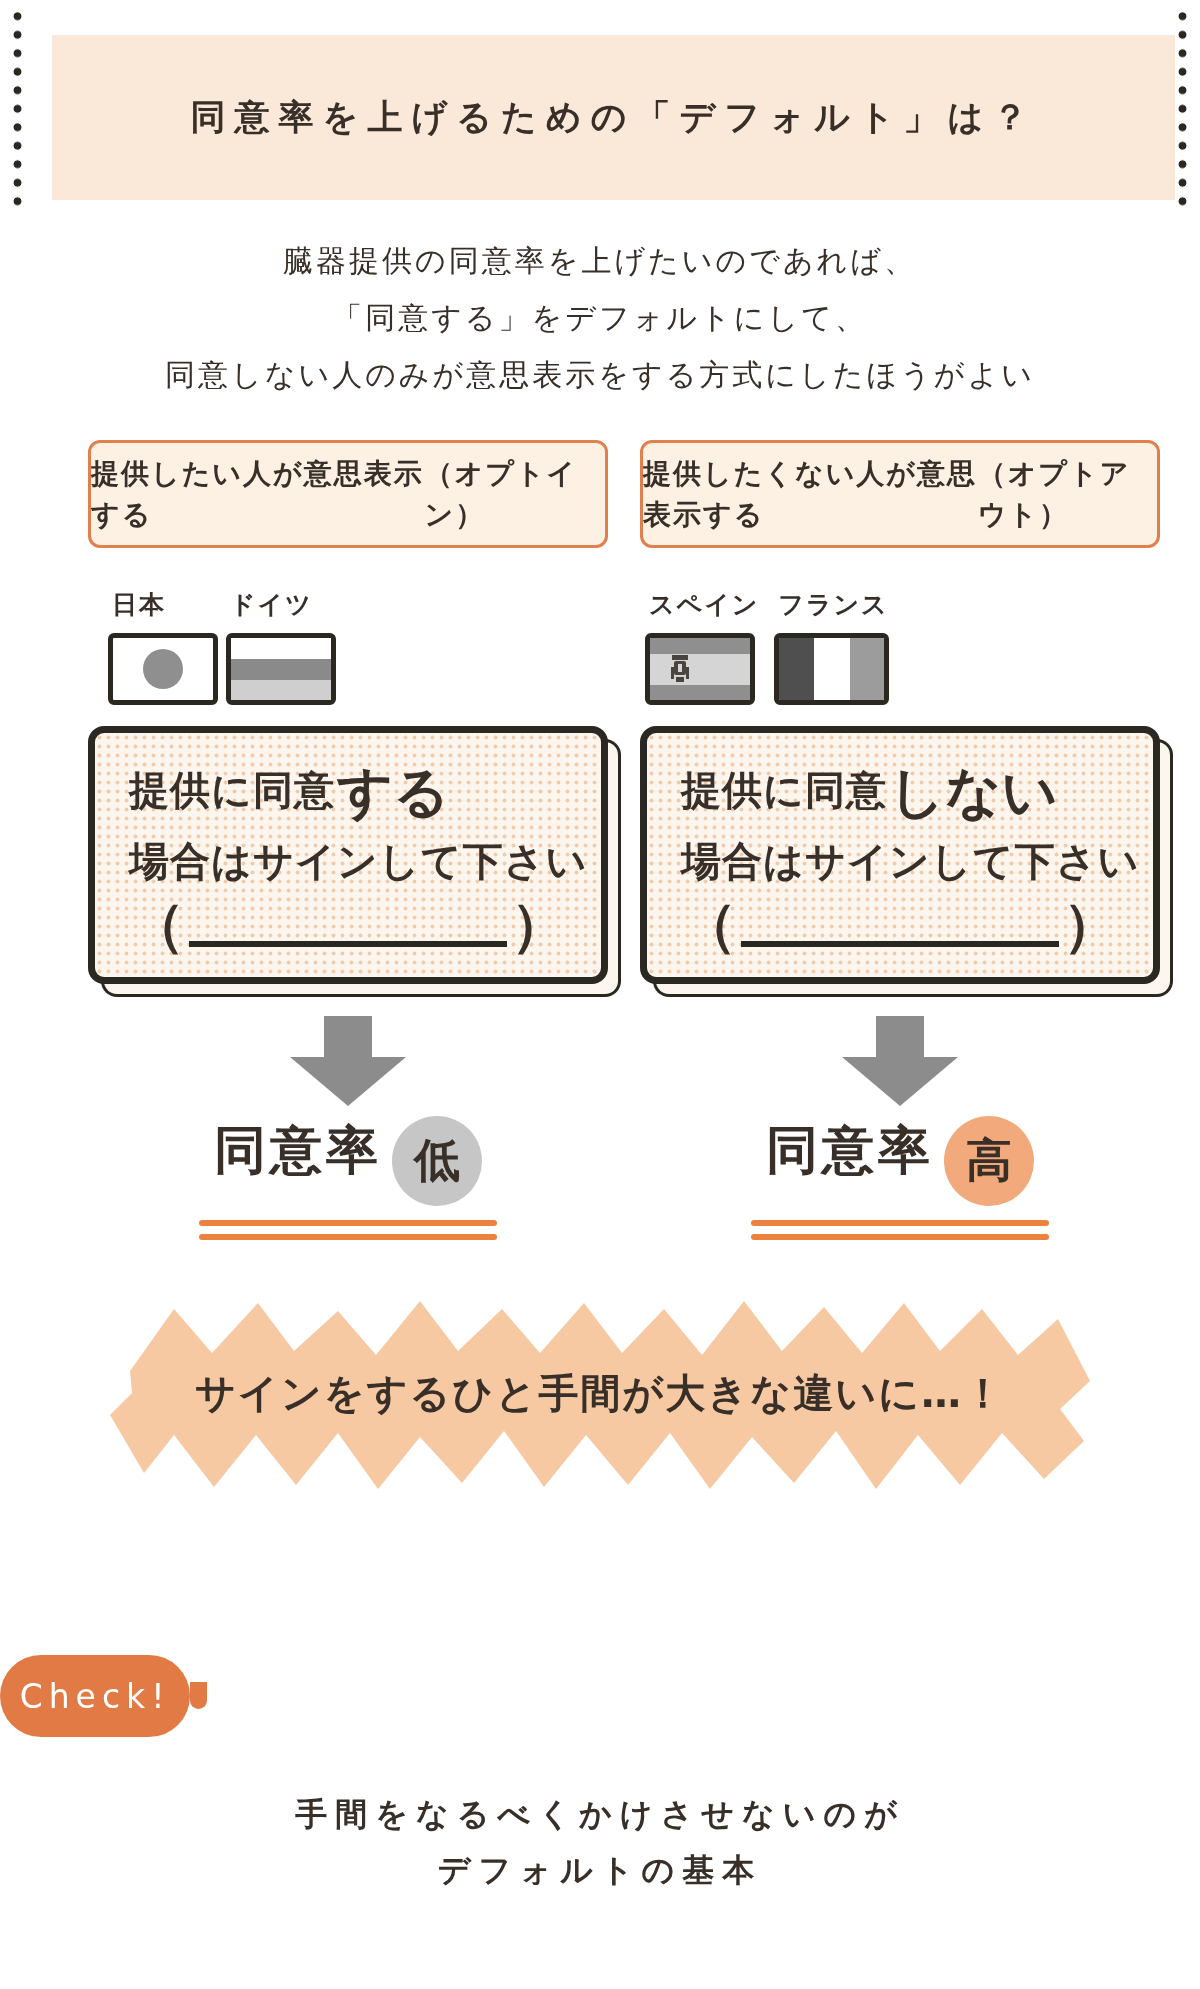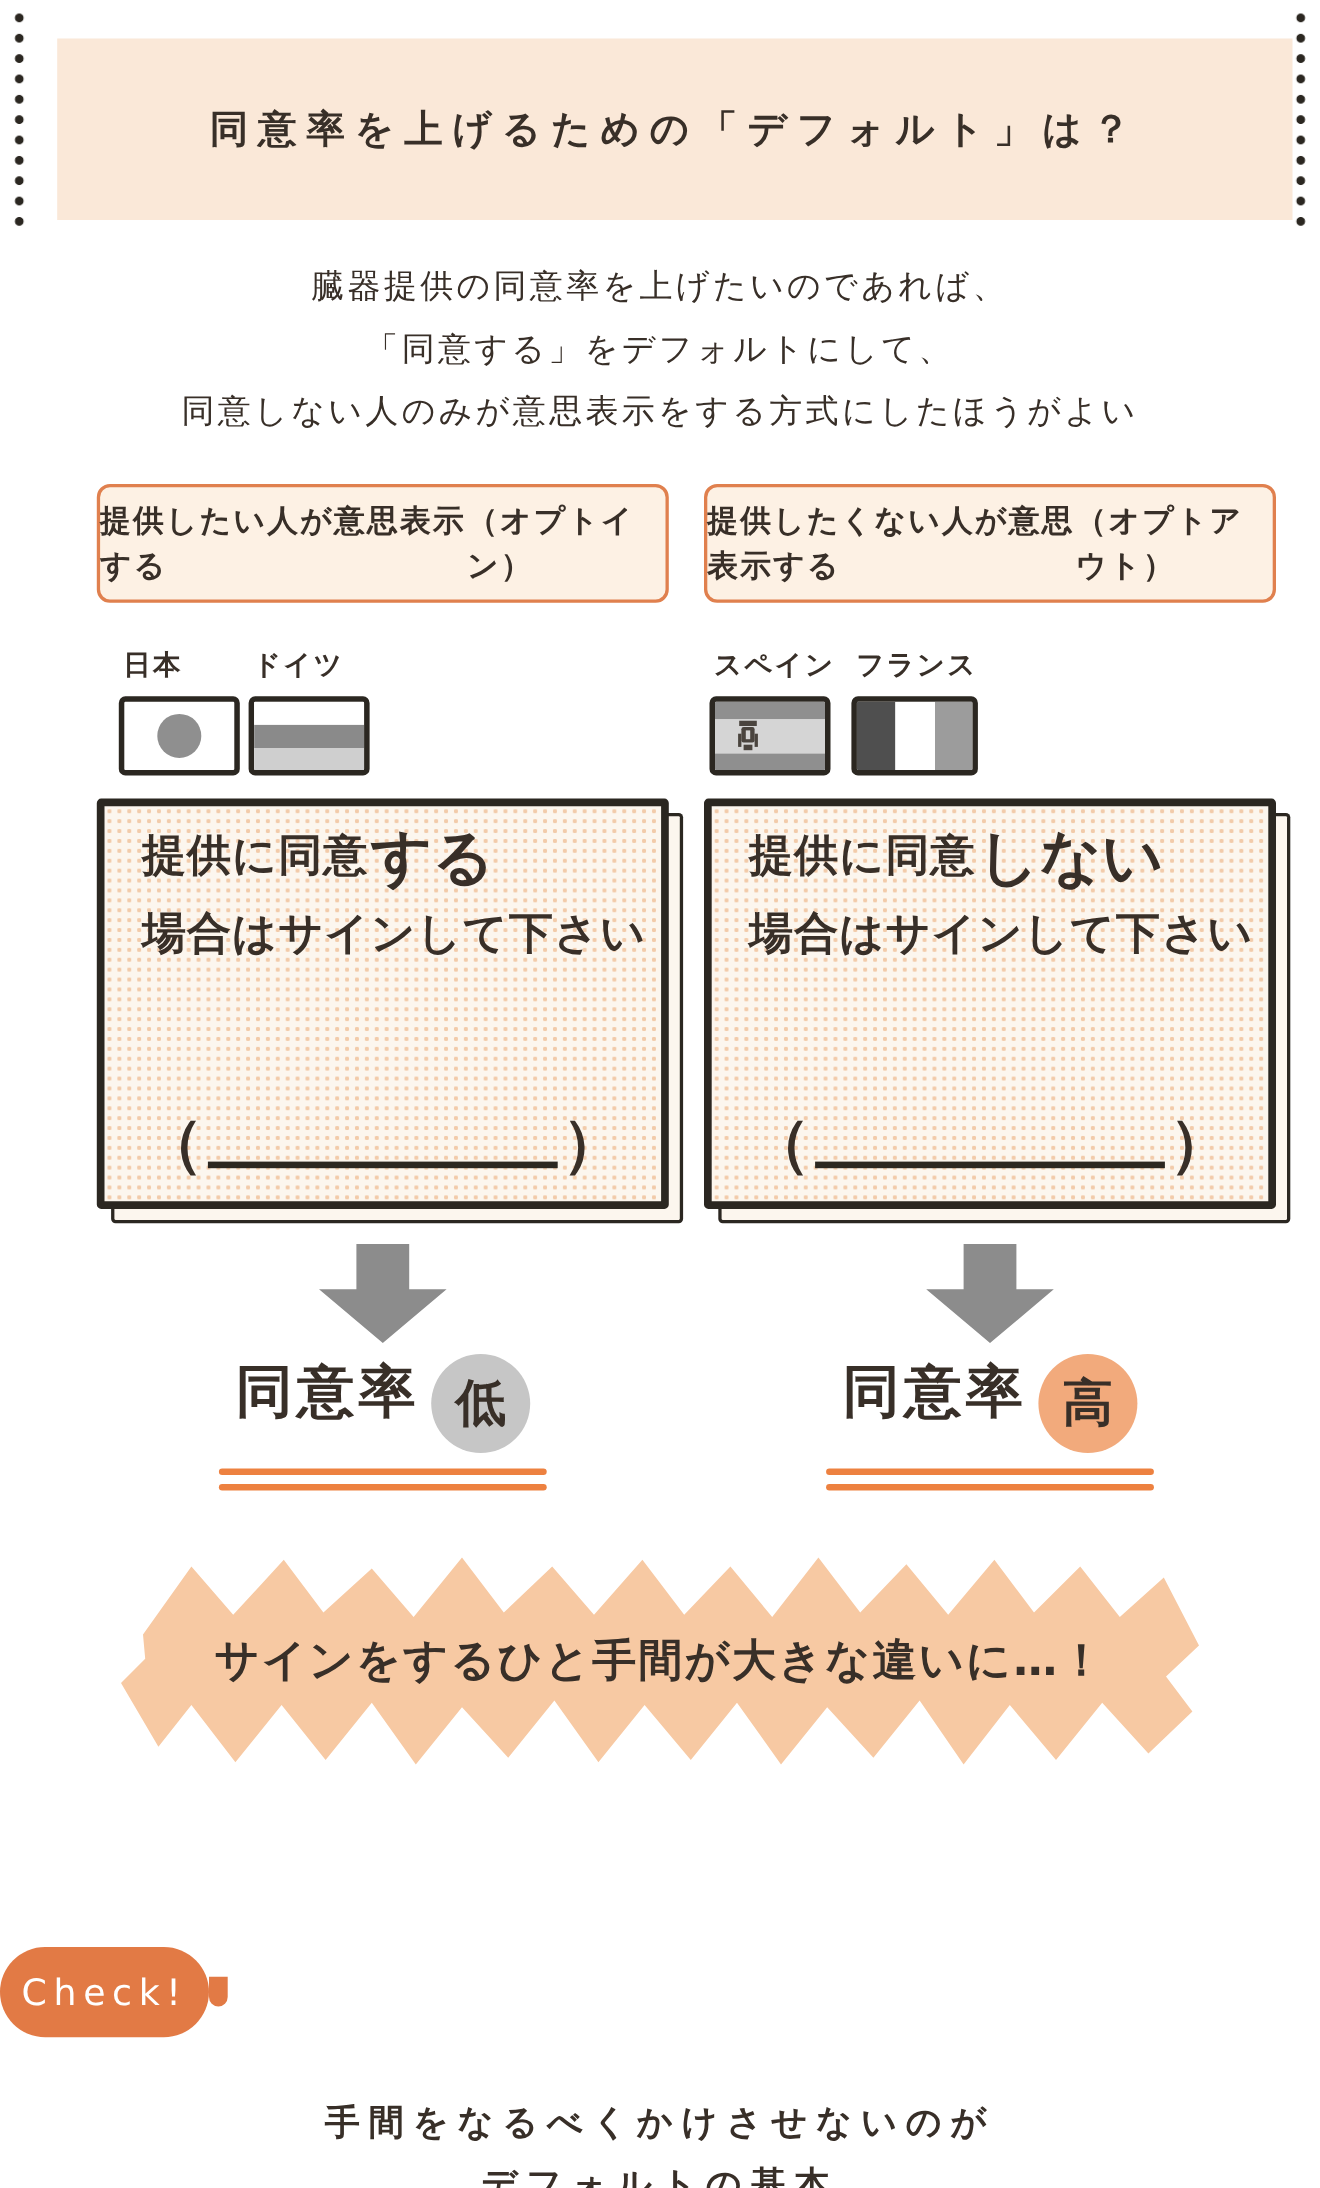--- a/index.html
+++ b/index.html
@@ -51,27 +51,27 @@
   .stripe-h { width:100%; }
   .stripe-v { height:100%; float:left; }
   .jp-circle {
     position:absolute; left:50%; top:50%; transform:translate(-50%,-50%);
     width:40px; height:40px; border-radius:50%; background:#8f8f8f;
   }
   .es-emblem { position:absolute; left:20px; top:50%; transform:translateY(-50%); }
 
   
   .card {
-    margin-top:21px; width:100%; height:373px; box-sizing:border-box;
-    border:7px solid #2b2721; border-radius:4px;
+    margin-top:21px; width:100%; height:258px; box-sizing:border-box;
+    border:7px solid #2b2721; border-radius:16px;
     background-color:#fcf6ee;
     background-image:radial-gradient(#f2cbaa 1.7px, transparent 2.3px);
     background-size:9px 9px;
     box-shadow:13px 13px 0 -3px #fcf6ee, 13px 13px 0 0 #2b2721;
-    padding:17px 34px 24px 34px;
+    padding:30px 34px 24px 34px;
     display:flex; flex-direction:column;
   }
   .card-line1 { display:flex; align-items:flex-end; white-space:nowrap; }
   .card-line1 .normal { font-size:40px; font-weight:bold; letter-spacing:1px; }
   .card-line1 .emph   { font-size:55px; font-weight:bold; line-height:0.95; margin-left:2px; }
   .card-line2 { font-size:40px; font-weight:bold; margin-top:16px; letter-spacing:1px; white-space:nowrap; }
   .sign-row { margin-top:auto; display:flex; align-items:flex-end; font-size:56px; font-weight:bold; line-height:1; }
   .sign-line { flex:1; border-bottom:6px solid #2b2721; margin:0 4px 6px 4px; }
 
   

